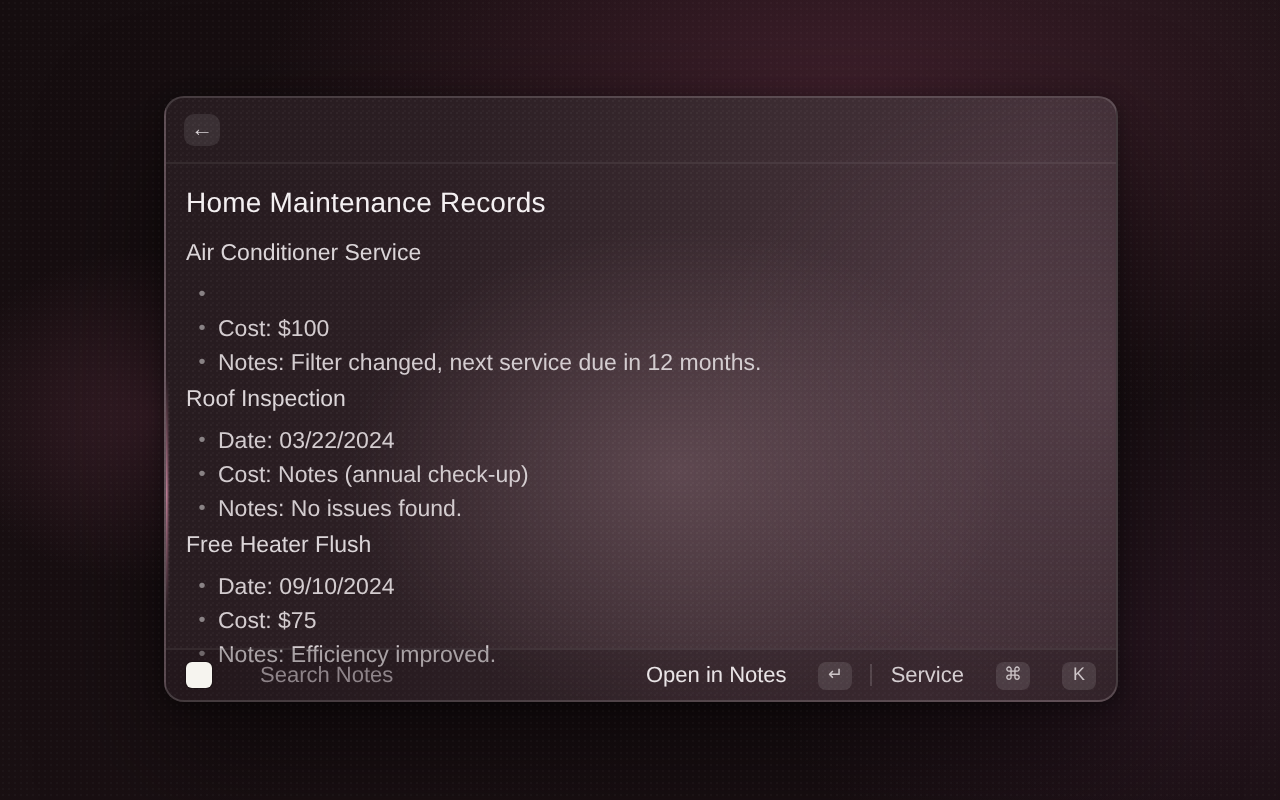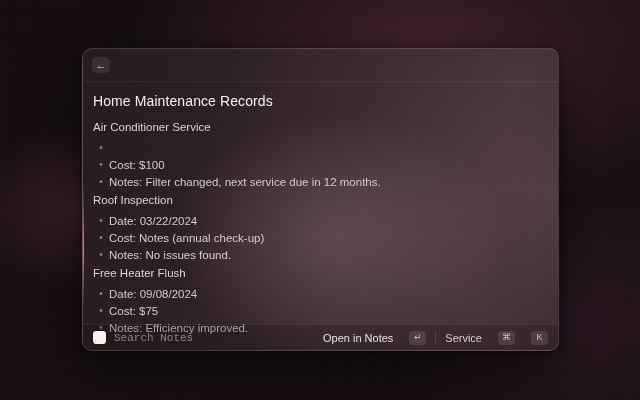--- a/index.html
+++ b/index.html
@@ -65,21 +65,21 @@
   .record-item .dot{
     width:16px;text-align:center;color:rgba(255,255,255,0.45);
     font-size:10px;line-height:12px;flex:0 0 auto;
   }
   .footer-bar{
     position:absolute;left:0;right:0;bottom:0;height:26px;z-index:3;
     display:flex;align-items:center;padding:0 10px;
     border-top:1px solid rgba(255,255,255,0.08);
     background:rgba(16,10,12,0.22);
   }
-  .footer-left{display:flex;align-items:center;gap:8px;font-family:Liberation Mono, monospace;}
+  .footer-left{display:flex;align-items:center;gap:24px;}
   .notes-icon{
     width:13px;height:13px;border-radius:3px;background:#f6f4ef;overflow:hidden;
     box-shadow:0 0 0 0.5px rgba(0,0,0,0.25);flex:0 0 auto;
   }
   .notes-icon .ni-top{height:5px;background:linear-gradient(#eed37b,#d9a83f);
     border-bottom:1px solid rgba(120,90,20,0.35);}
   .notes-icon .ni-line{height:1px;background:#ccc6bc;margin:2px 2px 0 2px;}
   .footer-search-label{font-size:11px;color:#8e8489;}
   .footer-right{margin-left:auto;display:flex;align-items:center;gap:7px;}
   .footer-action{display:flex;align-items:center;gap:16px;background:none;border:none;
@@ -142,21 +142,21 @@
               <span>Notes: No issues found.</span>
             </li>
         </ul>
       </div>
 
       <div class="record-section">
         <div class="section-heading">Free Heater Flush</div>
         <ul class="record-list">
           <li class="record-item">
               <span class="dot">•</span>
-              <span>Date: 09/08/2024</span>
+              <span>Date: 09/10/2024</span>
             </li>
           <li class="record-item">
               <span class="dot">•</span>
               <span>Cost: $75</span>
             </li>
           <li class="record-item">
               <span class="dot">•</span>
               <span>Notes: Efficiency improved.</span>
             </li>
         </ul>

